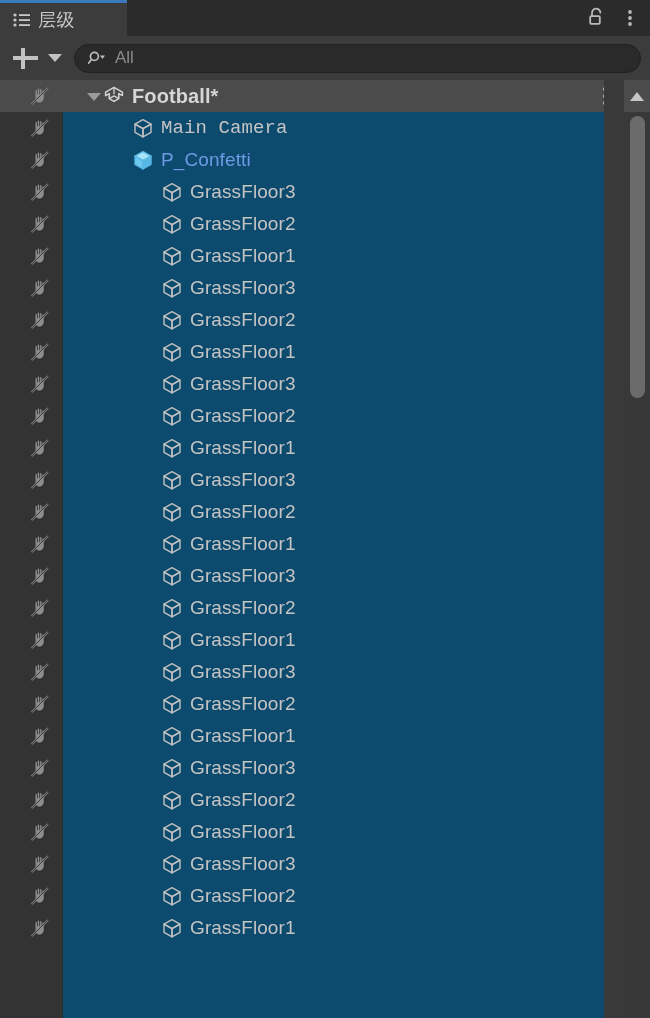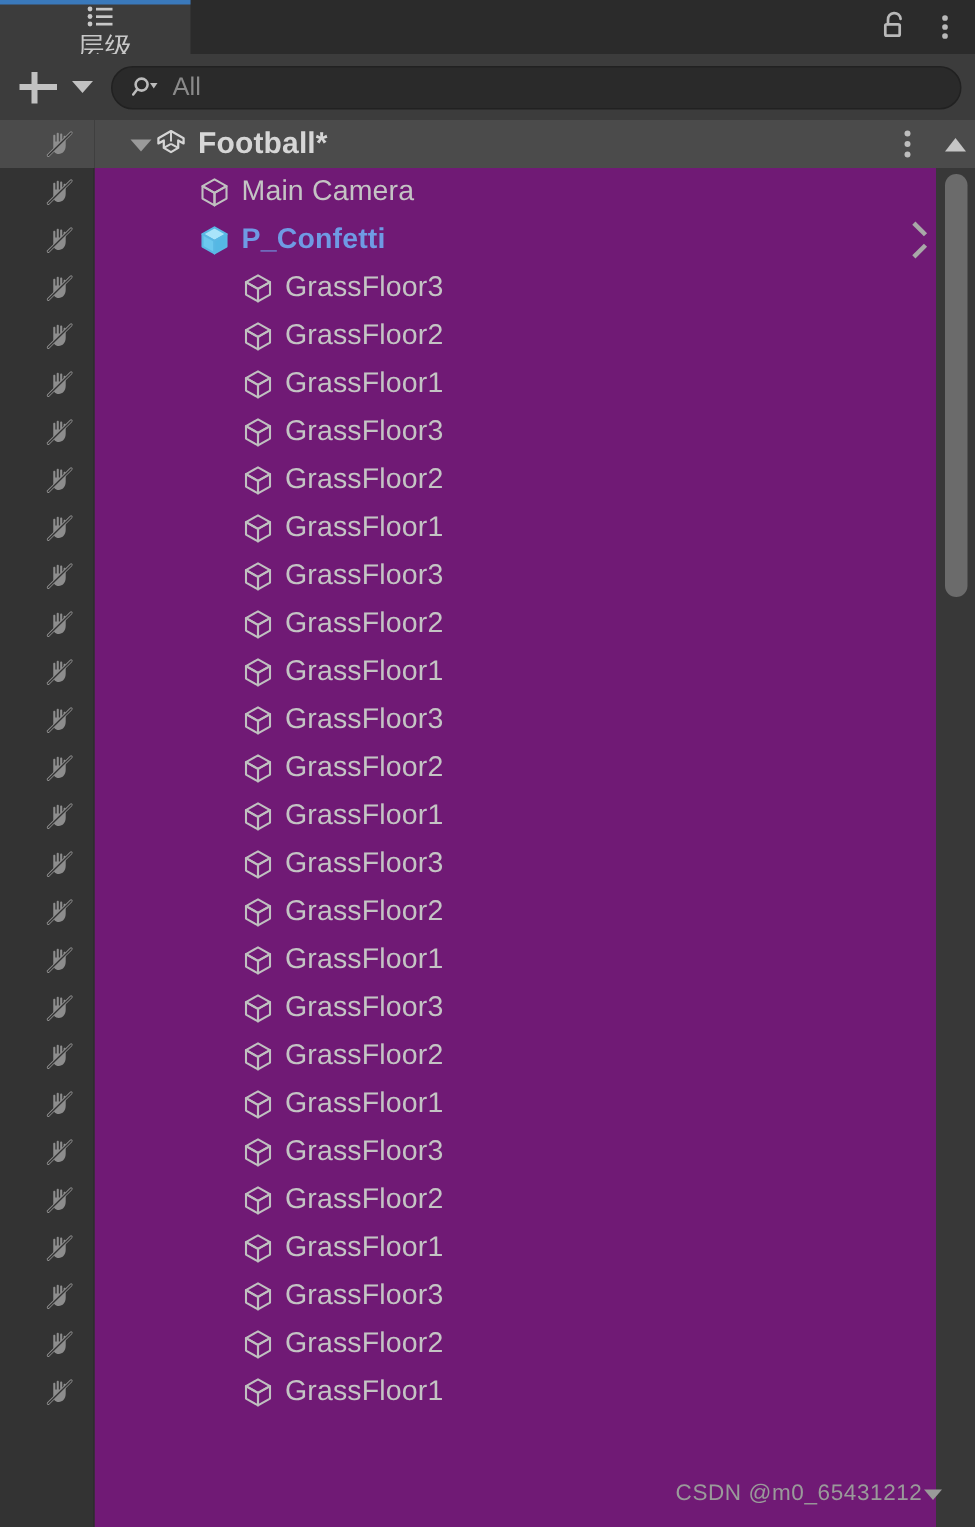--- a/index.html
+++ b/index.html
@@ -31,21 +31,20 @@
     position: absolute;
     left: 0; top: 0;
     width: 127px; height: 36px;
     background: #3c3c3c;
     border-top: 3px solid #3a79bb;
     box-sizing: border-box;
     display: flex;
     align-items: center;
     padding-left: 13px;
     cursor: default;
-    flex-direction: column;
   }
   .tab-icon {
     width: 18px; height: 16px;
     position: relative;
     flex: 0 0 auto;
     margin-right: 7px;
   }
   .tab-label {
     color: #c8c8c8;
     font-size: 18px;
@@ -128,22 +127,22 @@
     font-size: 17px;
     padding: 0;
     height: 100%;
   }
   .search-input::placeholder { color: #8a8a8a; opacity: 1; }
 
   
   .list-area {
     position: absolute;
     left: 0; top: 80px;
-    width: 650px; height: 938px;
-    background: #701a75;
+    width: 604px; height: 938px;
+    background: #0c4a6e;
     overflow: hidden;
   }
   .gutter {
     position: absolute;
     left: 0; top: 0;
     width: 63px; height: 938px;
     background: #333333;
     border-right: 1px solid #2d2d2d;
     box-sizing: border-box;
     z-index: 3;
@@ -414,39 +413,39 @@
           </div>
         </div>
         <div class="row">
           <div class="vis-cell">
             <span class="hand-icon"><svg width="22" height="22" viewBox="0 0 22 22">
                 <path d="M6.5 5.5 C6.5 4.6 7.9 4.6 7.9 5.5 L7.9 9.3 L8.8 9.3 L8.8 4.1 C8.8 3.2 10.2 3.2 10.2 4.1 L10.2 9.3 L11.1 9.3 L11.1 4.6 C11.1 3.7 12.5 3.7 12.5 4.6 L12.5 9.5 L13.4 9.5 L13.4 6.2 C13.4 5.3 14.8 5.3 14.8 6.2 L14.8 12.2 C14.8 15.6 12.7 17.6 10.2 17.6 C7.7 17.6 6.5 15.8 6.5 13.1 Z" fill="#8d8d8d"></path>
                 <line x1="3.2" y1="18.6" x2="18.4" y2="3.6" stroke="#8d8d8d" stroke-width="2" stroke-linecap="round"></line>
                 <line x1="3.2" y1="18.6" x2="18.4" y2="3.6" stroke="#333333" stroke-width="0.9" stroke-linecap="round"></line>
               </svg></span>
           </div>
+          <div class="row-body" style="padding-left: 51px; font-family: Liberation Mono, monospace;">
+            <span class="twisty"></span>
+            <span class="obj-icon"><svg width="22" height="22" viewBox="0 0 22 22">
+                <path d="M11 2.6 L19 7.1 L11 11.6 L3 7.1 Z" fill="none" stroke="#c0c0c0" stroke-width="1.4" stroke-linejoin="round"></path>
+                <path d="M3 7.1 L3 15.4 L11 19.9 L11 11.6 Z" fill="none" stroke="#c0c0c0" stroke-width="1.4" stroke-linejoin="round"></path>
+                <path d="M19 7.1 L19 15.4 L11 19.9 L11 11.6 Z" fill="none" stroke="#c0c0c0" stroke-width="1.4" stroke-linejoin="round"></path>
+              </svg></span>
+            <span class="row-label">Main Camera</span>
+          </div>
+        </div>
+        <div class="row">
+          <div class="vis-cell">
+            <span class="hand-icon"><svg width="22" height="22" viewBox="0 0 22 22">
+                <path d="M6.5 5.5 C6.5 4.6 7.9 4.6 7.9 5.5 L7.9 9.3 L8.8 9.3 L8.8 4.1 C8.8 3.2 10.2 3.2 10.2 4.1 L10.2 9.3 L11.1 9.3 L11.1 4.6 C11.1 3.7 12.5 3.7 12.5 4.6 L12.5 9.5 L13.4 9.5 L13.4 6.2 C13.4 5.3 14.8 5.3 14.8 6.2 L14.8 12.2 C14.8 15.6 12.7 17.6 10.2 17.6 C7.7 17.6 6.5 15.8 6.5 13.1 Z" fill="#8d8d8d"></path>
+                <line x1="3.2" y1="18.6" x2="18.4" y2="3.6" stroke="#8d8d8d" stroke-width="2" stroke-linecap="round"></line>
+                <line x1="3.2" y1="18.6" x2="18.4" y2="3.6" stroke="#333333" stroke-width="0.9" stroke-linecap="round"></line>
+              </svg></span>
+          </div>
           <div class="row-body" style="padding-left: 51px;">
-            <span class="twisty"></span>
-            <span class="obj-icon"><svg width="22" height="22" viewBox="0 0 22 22">
-                <path d="M11 2.6 L19 7.1 L11 11.6 L3 7.1 Z" fill="none" stroke="#c0c0c0" stroke-width="1.4" stroke-linejoin="round"></path>
-                <path d="M3 7.1 L3 15.4 L11 19.9 L11 11.6 Z" fill="none" stroke="#c0c0c0" stroke-width="1.4" stroke-linejoin="round"></path>
-                <path d="M19 7.1 L19 15.4 L11 19.9 L11 11.6 Z" fill="none" stroke="#c0c0c0" stroke-width="1.4" stroke-linejoin="round"></path>
-              </svg></span>
-            <span class="row-label">Main Camera</span>
-          </div>
-        </div>
-        <div class="row">
-          <div class="vis-cell">
-            <span class="hand-icon"><svg width="22" height="22" viewBox="0 0 22 22">
-                <path d="M6.5 5.5 C6.5 4.6 7.9 4.6 7.9 5.5 L7.9 9.3 L8.8 9.3 L8.8 4.1 C8.8 3.2 10.2 3.2 10.2 4.1 L10.2 9.3 L11.1 9.3 L11.1 4.6 C11.1 3.7 12.5 3.7 12.5 4.6 L12.5 9.5 L13.4 9.5 L13.4 6.2 C13.4 5.3 14.8 5.3 14.8 6.2 L14.8 12.2 C14.8 15.6 12.7 17.6 10.2 17.6 C7.7 17.6 6.5 15.8 6.5 13.1 Z" fill="#8d8d8d"></path>
-                <line x1="3.2" y1="18.6" x2="18.4" y2="3.6" stroke="#8d8d8d" stroke-width="2" stroke-linecap="round"></line>
-                <line x1="3.2" y1="18.6" x2="18.4" y2="3.6" stroke="#333333" stroke-width="0.9" stroke-linecap="round"></line>
-              </svg></span>
-          </div>
-          <div class="row-body" style="padding-left: 51px; font-weight: bold;">
             <span class="twisty"></span>
             <span class="obj-icon"><svg width="22" height="22" viewBox="0 0 22 22">
                 <path d="M11 2.6 L19 7.1 L11 11.6 L3 7.1 Z" fill="#a9e4fa" stroke="#5ab8e4" stroke-width="1.4" stroke-linejoin="round"></path>
                 <path d="M3 7.1 L3 15.4 L11 19.9 L11 11.6 Z" fill="#6cc8ee" stroke="#5ab8e4" stroke-width="1.4" stroke-linejoin="round"></path>
                 <path d="M19 7.1 L19 15.4 L11 19.9 L11 11.6 Z" fill="#55b8e4" stroke="#5ab8e4" stroke-width="1.4" stroke-linejoin="round"></path>
               </svg></span>
             <span class="row-label prefab">P_Confetti</span>
             <span class="row-chevron"></span>
           </div>
         </div>
@@ -885,17 +884,14 @@
       </div>
   </div>
 
   <div class="scrollbar">
     <div class="sb-uparrow"></div>
     <div class="sb-track">
       <div class="sb-thumb"></div>
     </div>
   </div>
 
-  <div class="watermark">
-    <span>CSDN @m0_65431212</span><span class="wm-caret"></span>
-  </div>
 
 </div>
 
 </body></html>

